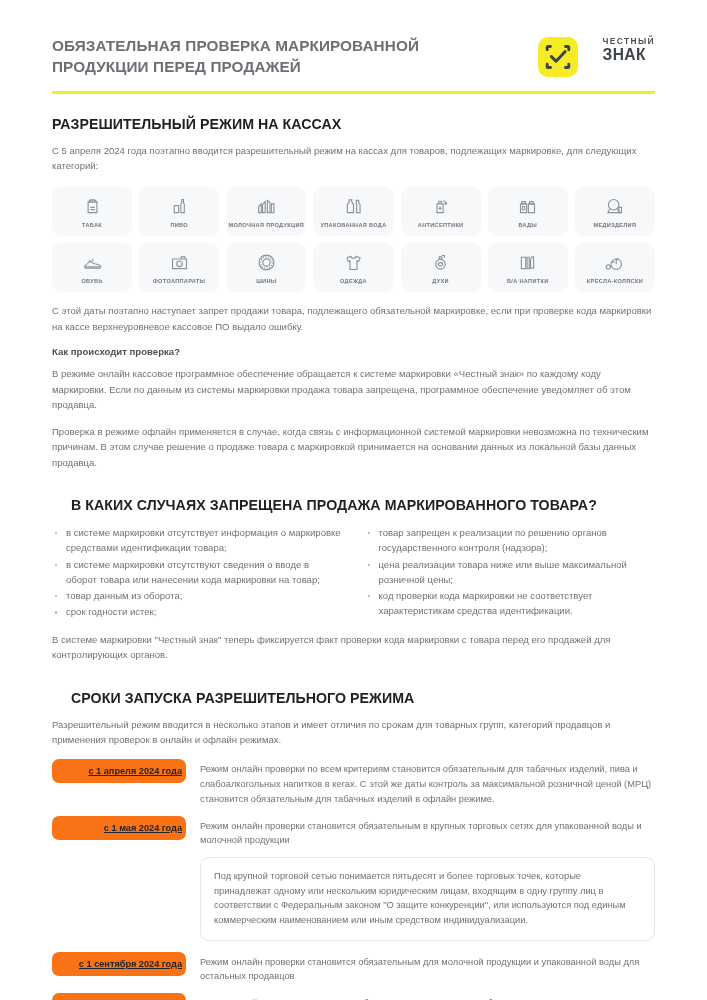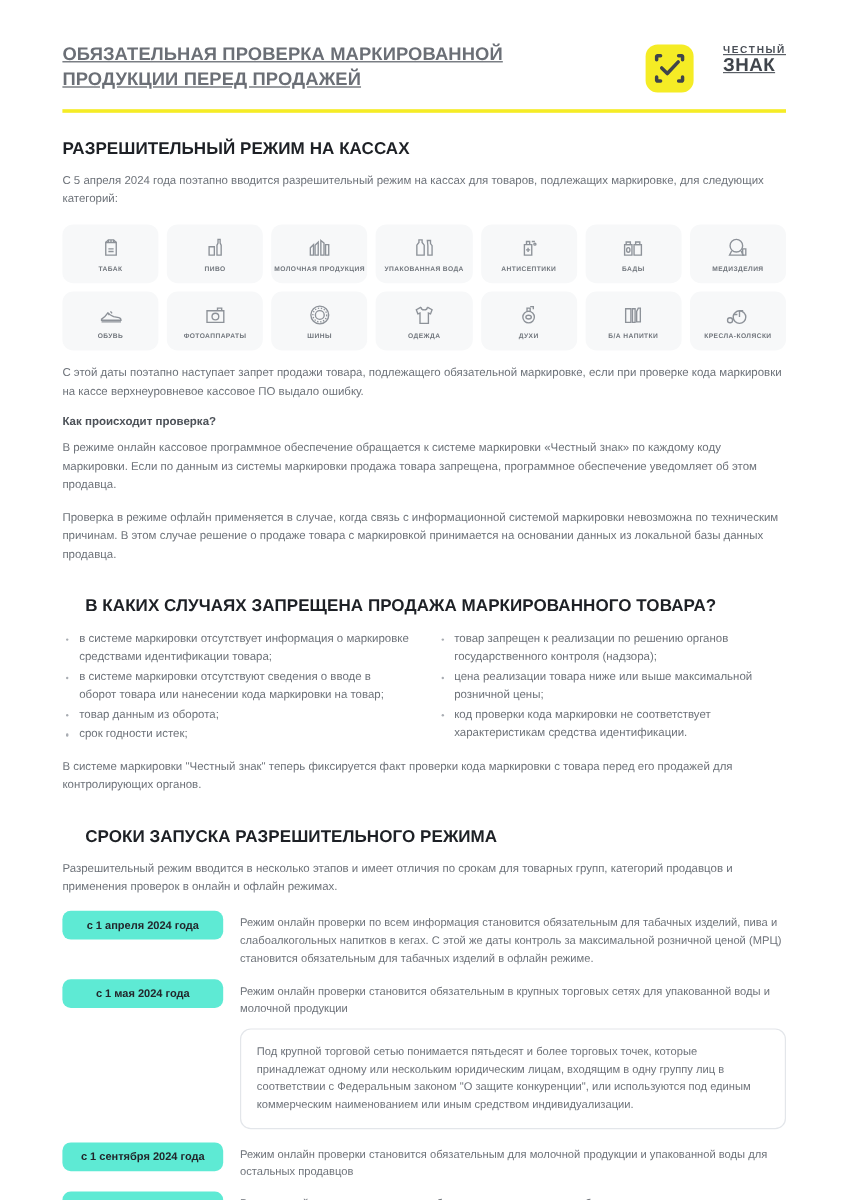--- a/index.html
+++ b/index.html
@@ -21,21 +21,20 @@
     padding: 36px 52px 0 52px;
     position: relative;
   }
 
   
   .header {
     display: flex;
     align-items: flex-start;
     justify-content: space-between;
     gap: 20px;
-    text-decoration: underline;
   }
   .doc-title {
     font-size: 15.3px;
     line-height: 1.37;
     font-weight: bold;
     color: #6b6f76;
     letter-spacing: .1px;
     text-transform: uppercase;
     max-width: 430px;
     margin: 0;
@@ -179,28 +178,29 @@
   .timeline { margin-top: 12px; }
   .tl-row {
     display: flex;
     align-items: flex-start;
     gap: 14px;
     margin-bottom: 9px;
   }
   .tl-badge {
     flex: none;
     width: 134px;
-    background: #5eead4;
+    background: #f97316;
     border-radius: 7px;
     padding: 7px 4px;
-    text-align: center;
+    text-align: right;
     font-size: 9.2px;
     font-weight: bold;
     color: #22262b;
     box-sizing: border-box;
+    text-decoration: underline;
   }
   .tl-text {
     font-size: 9.3px;
     line-height: 1.58;
     color: #6e737a;
     padding-top: 3px;
     flex: 1;
   }
   .note-box {
     margin: 3px 0 11px 148px;
@@ -411,21 +411,21 @@
     </ul>
   </div>
   <p class="body">В системе маркировки "Честный знак" теперь фиксируется факт проверки кода маркировки с товара перед его продажей для контролирующих органов.</p>
 
   <h2 class="section-title h-gap">СРОКИ ЗАПУСКА РАЗРЕШИТЕЛЬНОГО РЕЖИМА</h2>
   <p class="body">Разрешительный режим вводится в несколько этапов и имеет отличия по срокам для товарных групп, категорий продавцов и применения проверок в онлайн и офлайн режимах.</p>
 
   <div class="timeline">
     <div class="tl-row">
       <div class="tl-badge">с 1 апреля 2024 года</div>
-      <div class="tl-text">Режим онлайн проверки по всем информация становится обязательным для табачных изделий, пива и слабоалкогольных напитков в кегах. С этой же даты контроль за максимальной розничной ценой (МРЦ) становится обязательным для табачных изделий в офлайн режиме.</div>
+      <div class="tl-text">Режим онлайн проверки по всем критериям становится обязательным для табачных изделий, пива и слабоалкогольных напитков в кегах. С этой же даты контроль за максимальной розничной ценой (МРЦ) становится обязательным для табачных изделий в офлайн режиме.</div>
     </div>
 
     <div class="tl-row">
       <div class="tl-badge">с 1 мая 2024 года</div>
       <div class="tl-text">Режим онлайн проверки становится обязательным в крупных торговых сетях для упакованной воды и молочной продукции</div>
     </div>
     <div class="note-box">Под крупной торговой сетью понимается пятьдесят и более торговых точек, которые принадлежат одному или нескольким юридическим лицам, входящим в одну группу лиц в соответствии с Федеральным законом "О защите конкуренции", или используются под единым коммерческим наименованием или иным средством индивидуализации.</div>
 
     <div class="tl-row">
       <div class="tl-badge">с 1 сентября 2024 года</div>

